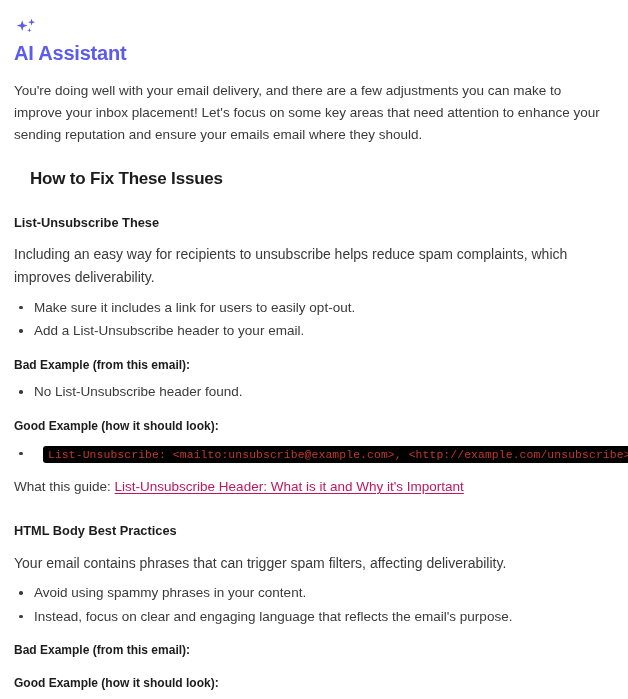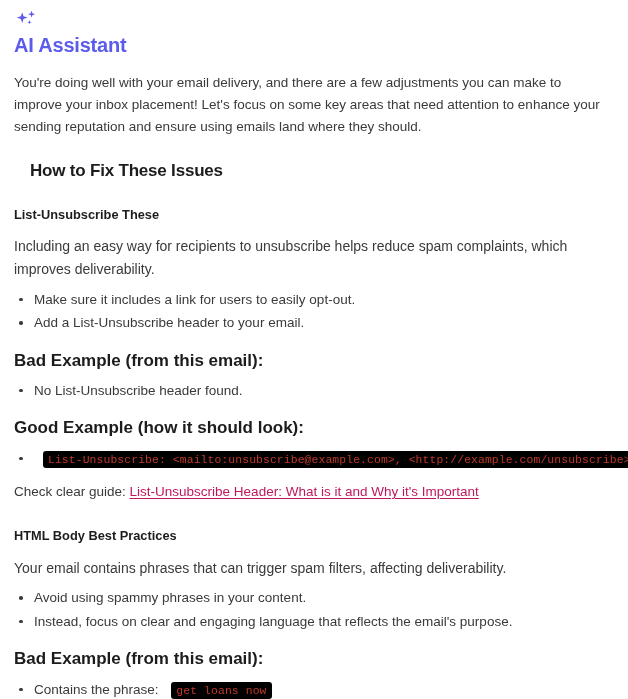--- a/index.html
+++ b/index.html
@@ -10,21 +10,21 @@
     overflow: hidden;
   }
   body {
     font-family: "Liberation Sans", sans-serif;
     color: #2b2b2b;
     -webkit-font-smoothing: antialiased;
   }
   .page {
     width: 628px;
     height: 699px;
-    padding: 8px 16px 0 14px;
+    padding: 16px 16px 0 14px;
   }
 
   
   .assistant-head { margin: 0 0 14px 0; }
   .sparkle-icon {
     display: block;
     width: 26px; height: 22px;
     margin: 2px 0 1px 0;
   }
   .assistant-title {
@@ -60,21 +60,21 @@
     line-height: 1.3;
   }
   p.para {
     font-size: 14px;
     line-height: 1.62;
     color: #3a3a3a;
     margin: 12px 0 0 0;
     max-width: 604px;
   }
   .example-label {
-    font-size: 17px;
+    font-size: 12px;
     font-weight: 700;
     color: #1c1c1c;
     margin: 17px 0 0 0;
     line-height: 1.3;
   }
   ul.bullets {
     list-style: none;
     margin: 9px 0 0 0;
     padding: 0;
   }
@@ -125,21 +125,21 @@
 
   <div class="assistant-head">
     <svg class="sparkle-icon" viewBox="0 0 26 22" aria-hidden="true">
       <path d="M8.2 2.2 L9.5 6.3 L13.6 7.6 L9.5 8.9 L8.2 13.0 L6.9 8.9 L2.8 7.6 L6.9 6.3 Z" fill="#5b5bec"></path>
       <path d="M17.6 0.6 L18.45 3.3 L21.15 4.15 L18.45 5.0 L17.6 7.7 L16.75 5.0 L14.05 4.15 L16.75 3.3 Z" fill="#5b5bec"></path>
       <path d="M15.4 10.0 L15.95 11.75 L17.7 12.3 L15.95 12.85 L15.4 14.6 L14.85 12.85 L13.1 12.3 L14.85 11.75 Z" fill="#5b5bec"></path>
     </svg>
     <h1 class="assistant-title">AI Assistant</h1>
   </div>
 
-  <p class="intro">You're doing well with your email delivery, and there are a few adjustments you can make to improve your inbox placement! Let's focus on some key areas that need attention to enhance your sending reputation and ensure using emails land where they should.</p>
+  <p class="intro">You're doing well with your email delivery, and there are a few adjustments you can make to improve your inbox placement! Let's focus on some key areas that need attention to enhance your sending reputation and ensure your emails email where they should.</p>
 
   <h2 class="section-title">How to Fix These Issues</h2>
 
   <h3 class="sub-title">List-Unsubscribe These</h3>
   <p class="para">Including an easy way for recipients to unsubscribe helps reduce spam complaints, which improves deliverability.</p>
 
   <ul class="bullets">
     <li>Make sure it includes a link for users to easily opt-out.</li>
     <li>Add a List-Unsubscribe header to your email.</li>
   </ul>
@@ -147,30 +147,27 @@
   <div class="example-label">Bad Example (from this email):</div>
   <ul class="bullets">
     <li>No List-Unsubscribe header found.</li>
   </ul>
 
   <div class="example-label">Good Example (how it should look):</div>
   <ul class="bullets">
     <li><code class="chip">List-Unsubscribe: &lt;mailto:unsubscribe@example.com&gt;, &lt;http://example.com/unsubscribe&gt;</code></li>
   </ul>
 
-  <p class="guide-line"><span>Check clear guide:</span> <a class="guide-link" href="#">List-Unsubscribe Header: What is it and Why it's Important</a></p>
+  <p class="guide-line"><span>What this guide:</span> <a class="guide-link" href="#">List-Unsubscribe Header: What is it and Why it's Important</a></p>
 
   <h3 class="sub-title">HTML Body Best Practices</h3>
   <p class="para">Your email contains phrases that can trigger spam filters, affecting deliverability.</p>
 
   <ul class="bullets">
     <li>Avoid using spammy phrases in your content.</li>
     <li>Instead, focus on clear and engaging language that reflects the email's purpose.</li>
   </ul>
 
   <div class="example-label">Bad Example (from this email):</div>
-  <ul class="bullets">
-    <li><span>Contains the phrase:</span> <code class="chip">get loans now</code></li>
-  </ul>
 
   <div class="example-label">Good Example (how it should look):</div>
 
 </div>
 
 </body></html>

